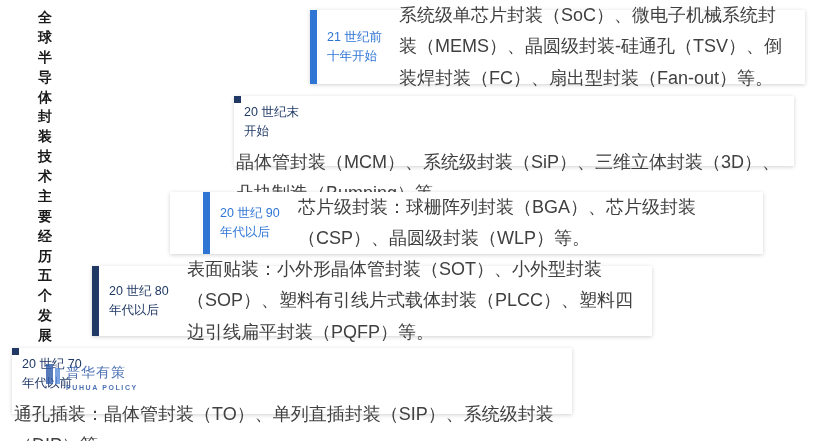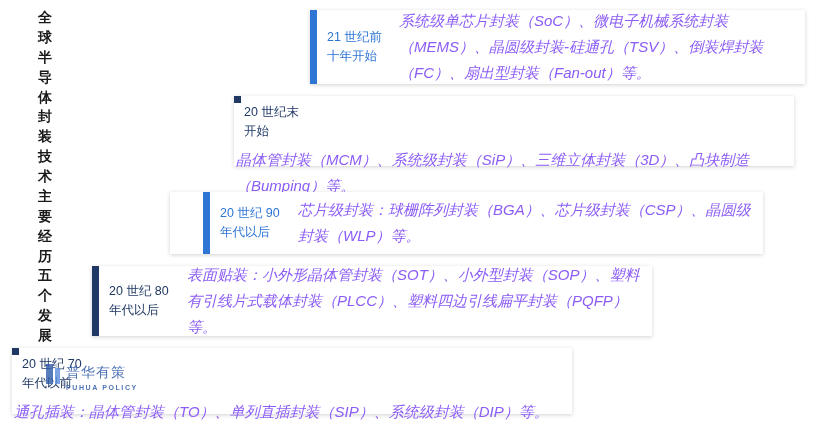--- a/index.html
+++ b/index.html
@@ -53,26 +53,25 @@
     font-size: 12.5px;
     font-weight: normal;
     line-height: 1.5;
     padding: 0 8px 0 10px;
     box-sizing: border-box;
   }
   .desc {
     flex: 1 1 auto;
     display: flex;
     align-items: center;
-    font-size: 15px;
-    color: #8b5cf6;
+    font-size: 18px;
+    color: #404040;
     line-height: 1.75;
     padding: 6px 12px 6px 2px;
     box-sizing: border-box;
-    font-style: italic;
   }
   
   .navy .bar { background: #1f3864; }
   .navy .label { color: #1f3864; }
   
   .blue .bar { background: #2e75d4; }
   .blue .label { color: #2e75d4; }
 
   
   #stage-6 { left: 310px; top: 10px;  width: 495px; height: 74px; }

